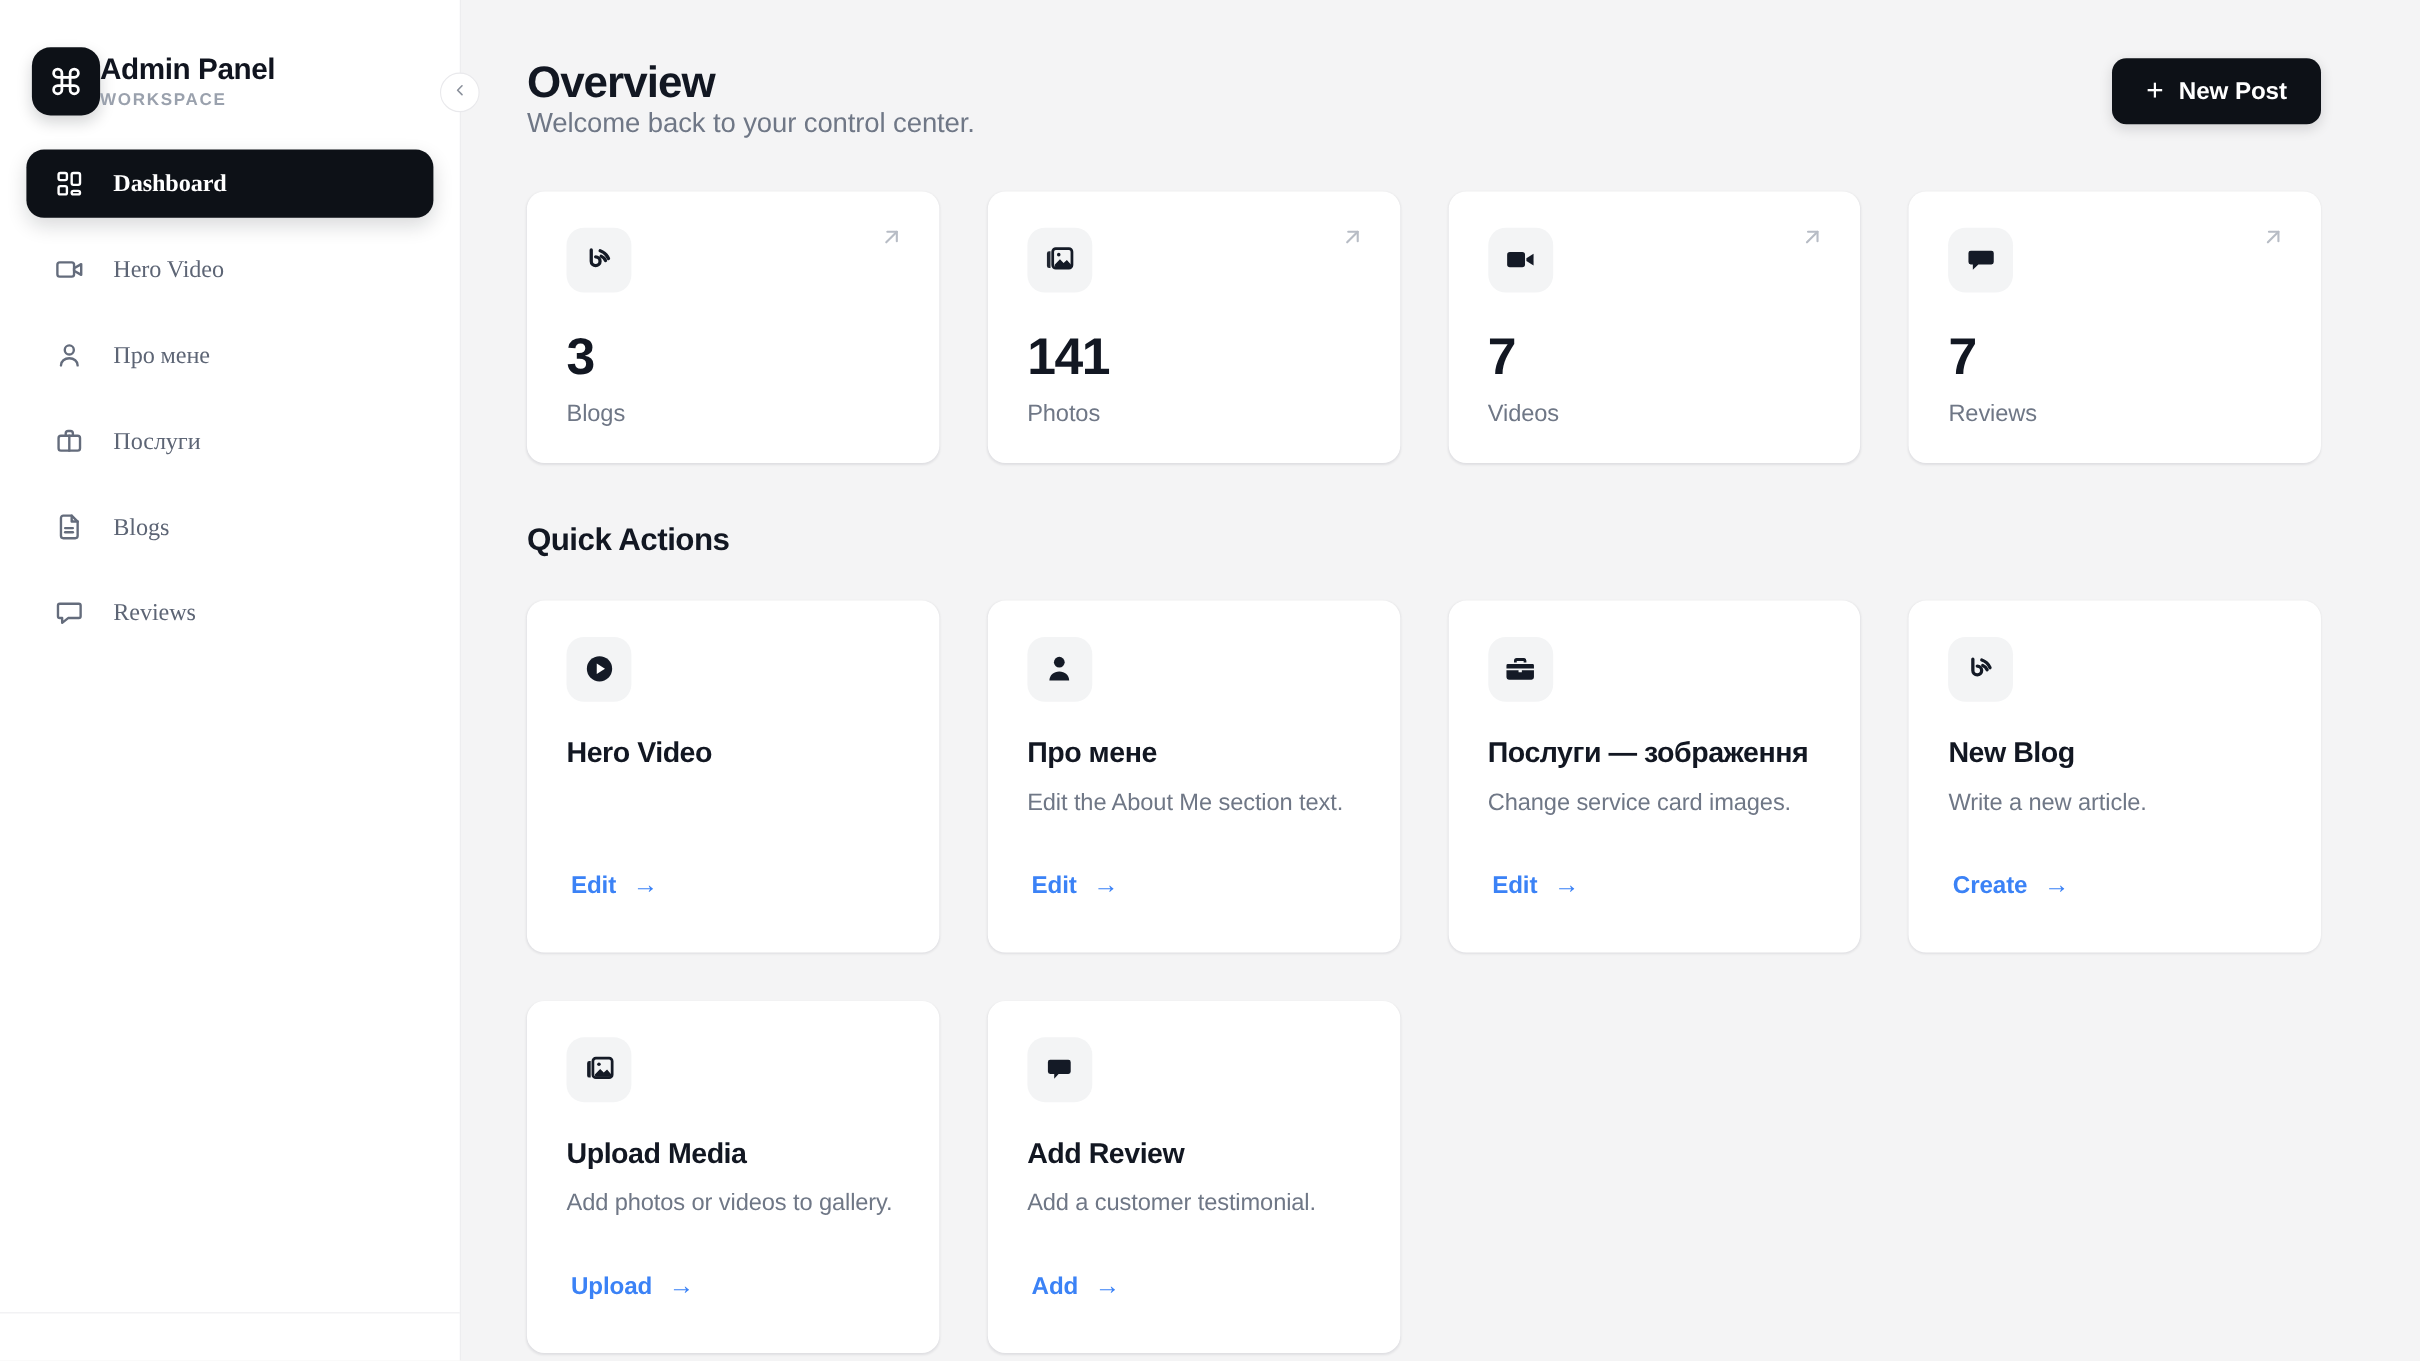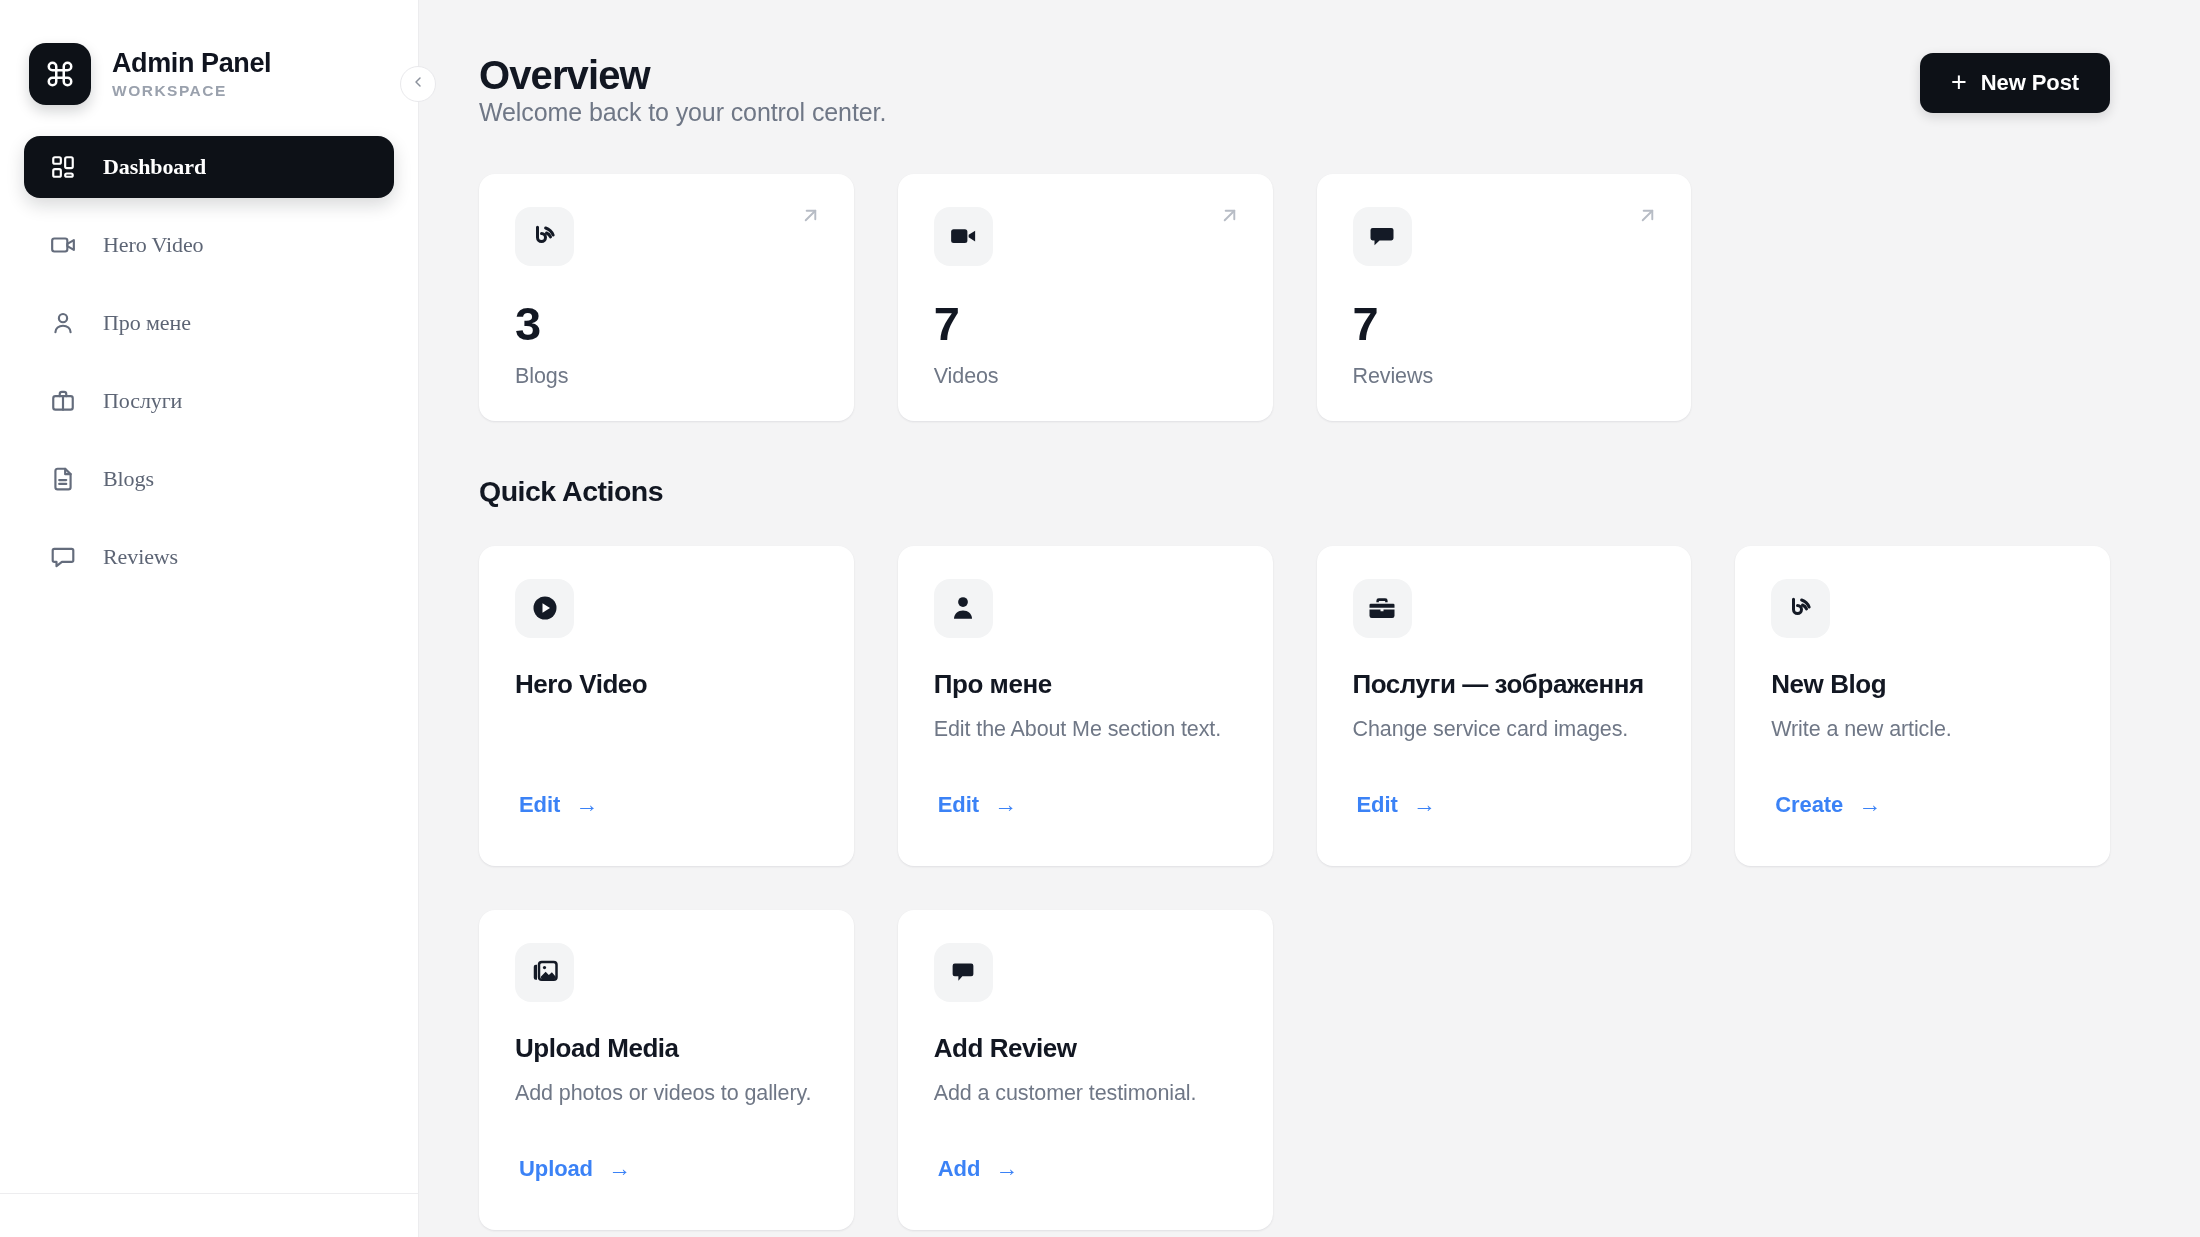--- a/index.html
+++ b/index.html
@@ -29,21 +29,20 @@
     flex: 0 0 419px;
     background: #ffffff;
     border-right: 1px solid #ececee;
     position: relative;
     padding: 0;
   }
 
   .brand {
     display: flex;
     align-items: center;
-    gap: 21px;
     padding: 36px 0 0 29px;
     height: 112px;
   }
 
   .brand-logo {
     width: 62px;
     height: 62px;
     border-radius: 17px;
     background: #0d1117;
     display: flex;
@@ -419,20 +418,38 @@
         <span class="stat-arrow">
           <svg width="23" height="23" viewBox="0 0 24 24" fill="none" stroke="currentColor" stroke-width="2" stroke-linecap="round" stroke-linejoin="round">
             <line x1="7" y1="17" x2="17" y2="7"></line>
               <polyline points="8 7 17 7 17 16"></polyline>
           </svg>
         </span>
         <div class="stat-value">3</div>
         <div class="stat-label">Blogs</div>
       </div>
 
+      <div class="stat-card">
+        <div class="icon-tile">
+          <svg width="30" height="30" viewBox="0 0 24 24" fill="#141a26">
+            <path d="M3 7.5a1.6 1.6 0 0 1 1.6-1.6h1v12.2H4.6A1.6 1.6 0 0 1 3 16.5z" opacity=".95"></path>
+            <rect x="7.2" y="4" width="14" height="14.2" rx="2.2" fill="none" stroke="#141a26" stroke-width="2"></rect>
+            <path d="M8.6 15.8l3.9-4 2.6 2.6 2.4-2.2 3.1 3.6v.4a1.3 1.3 0 0 1-1.3 1.3H9.9a1.3 1.3 0 0 1-1.3-1.3z"></path>
+            <circle cx="11.6" cy="8.4" r="1.3"></circle>
+          </svg>
+        </div>
+        <span class="stat-arrow">
+          <svg width="23" height="23" viewBox="0 0 24 24" fill="none" stroke="currentColor" stroke-width="2" stroke-linecap="round" stroke-linejoin="round">
+            <line x1="7" y1="17" x2="17" y2="7"></line>
+              <polyline points="8 7 17 7 17 16"></polyline>
+          </svg>
+        </span>
+        <div class="stat-value">141</div>
+        <div class="stat-label">Photos</div>
+      </div>
 
       <div class="stat-card">
         <div class="icon-tile">
           <svg width="30" height="30" viewBox="0 0 24 24" fill="#141a26">
             <rect x="2.5" y="6.5" width="13" height="11" rx="2"></rect>
               <path d="M16.5 11l5.2-3.3v8.6L16.5 13z"></path>
           </svg>
         </div>
         <span class="stat-arrow">
           <svg width="23" height="23" viewBox="0 0 24 24" fill="none" stroke="currentColor" stroke-width="2" stroke-linecap="round" stroke-linejoin="round">

